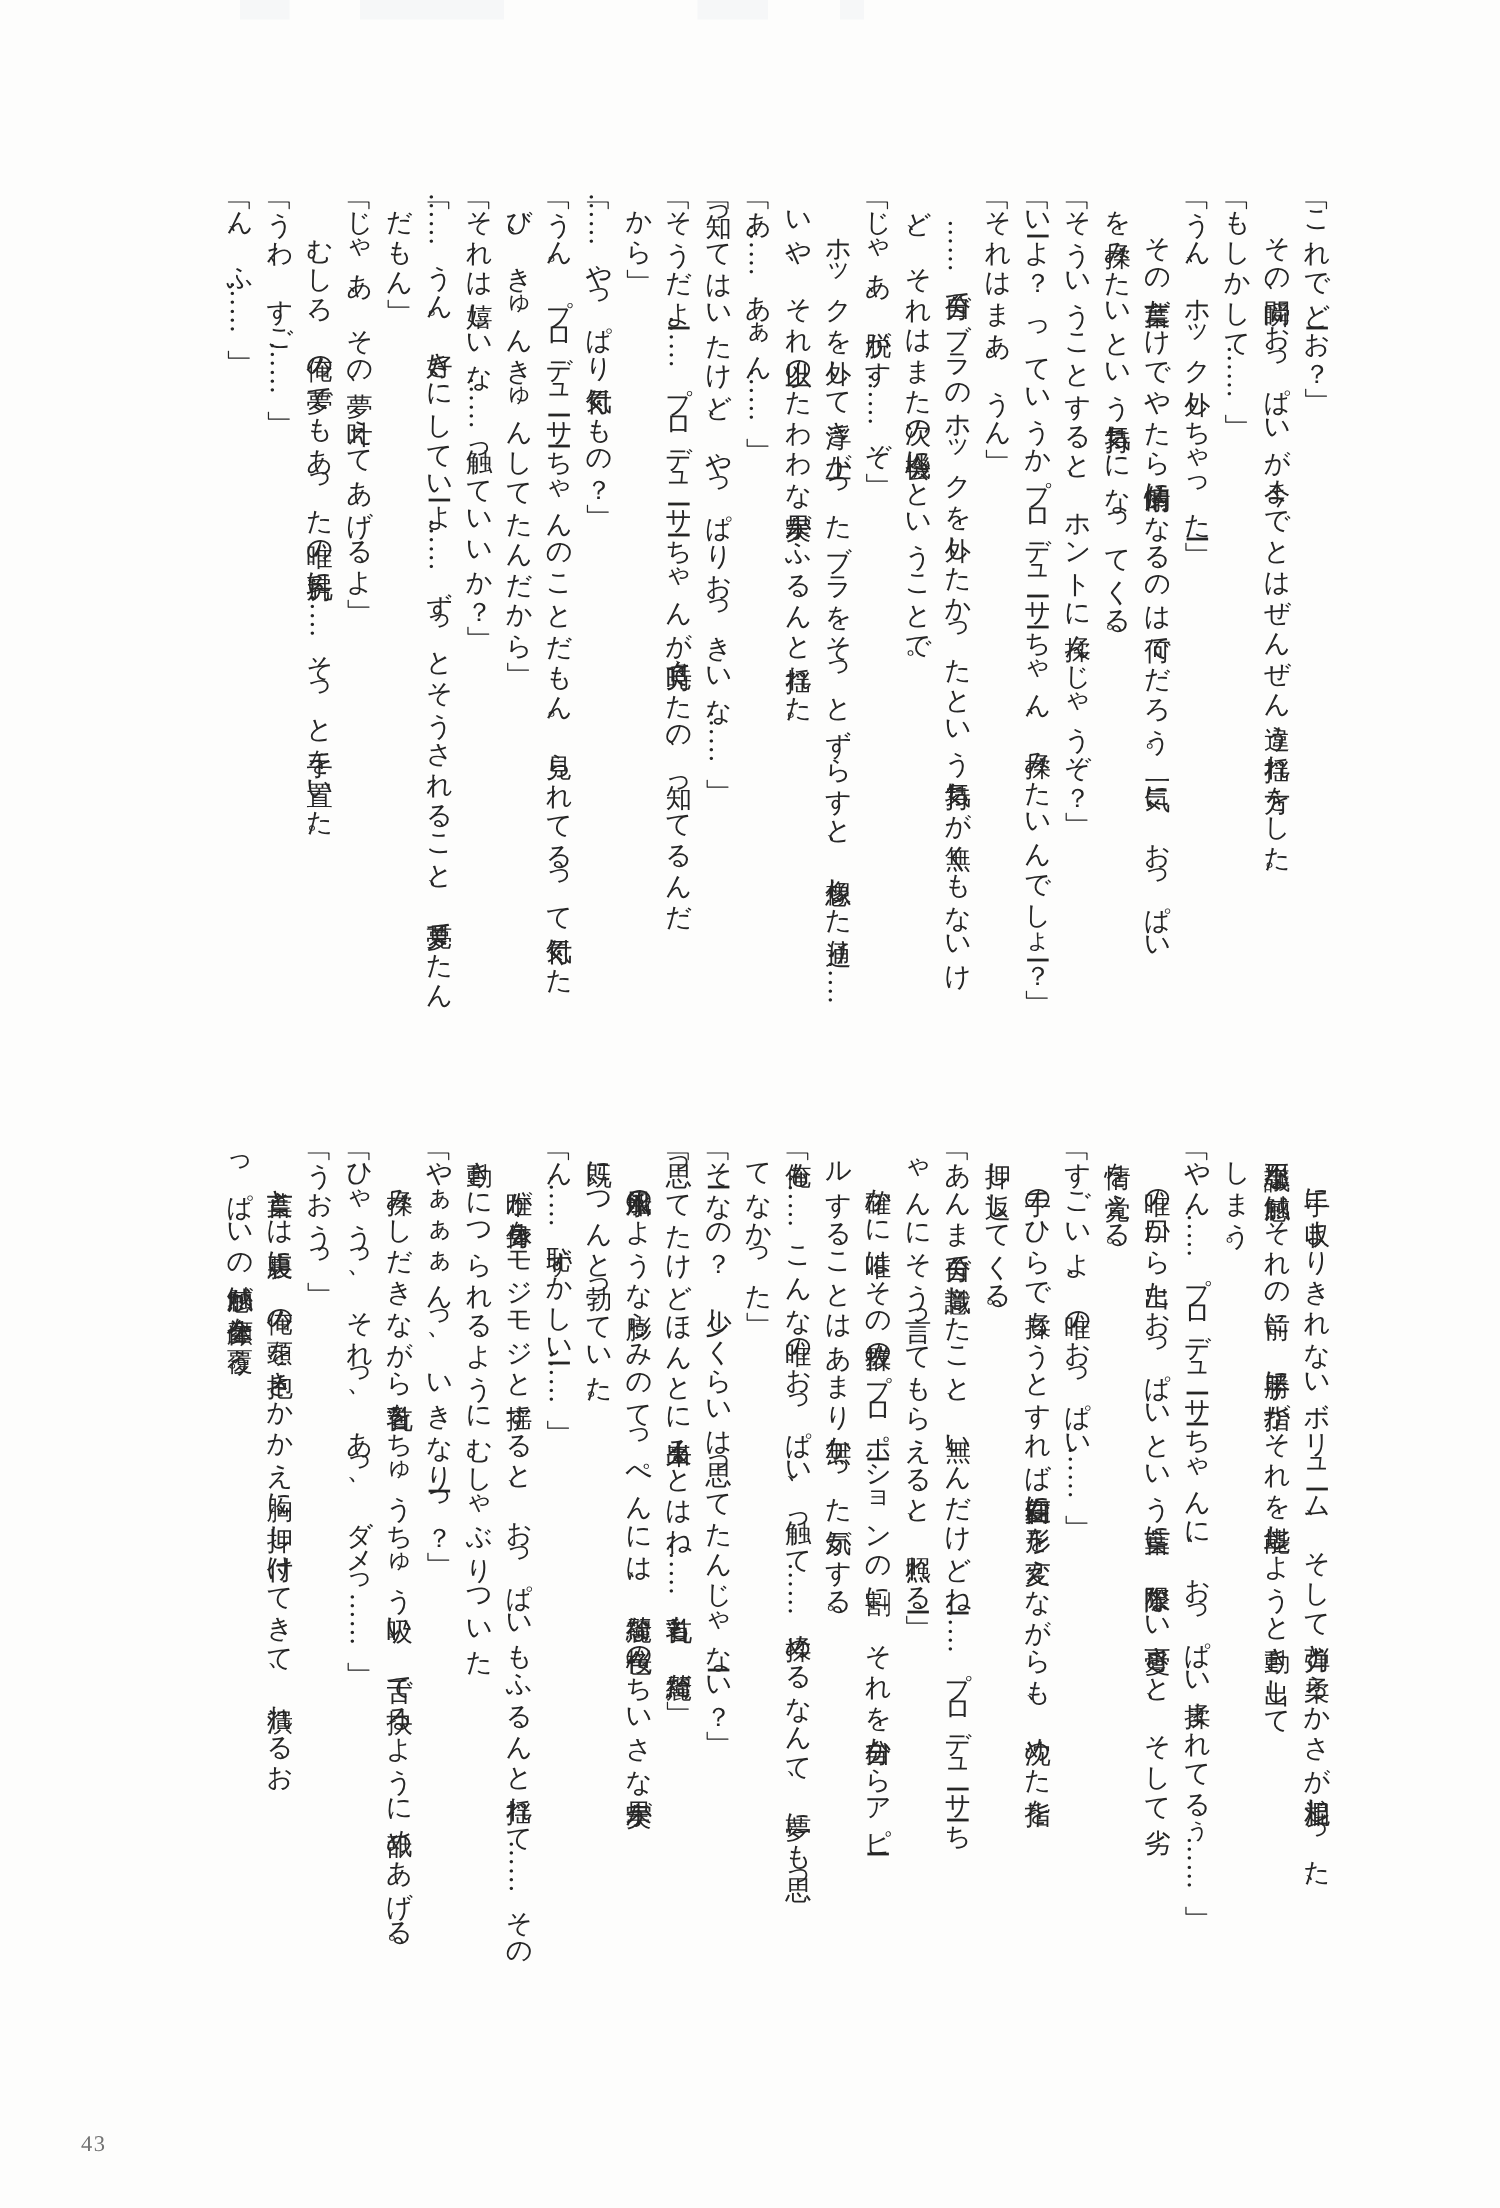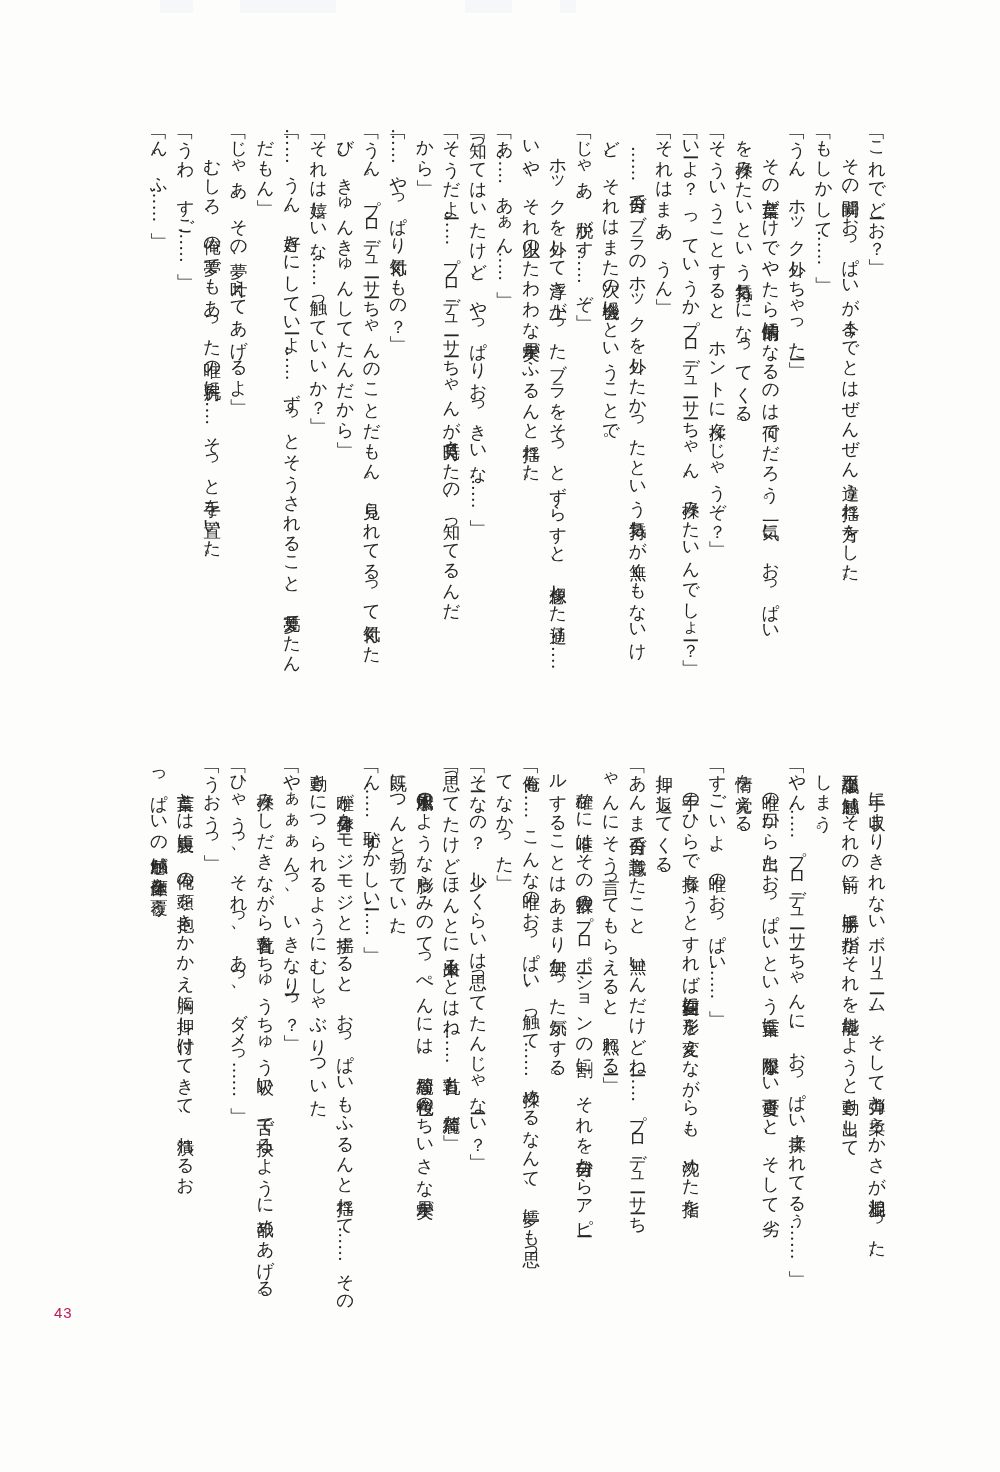--- a/index.html
+++ b/index.html
@@ -25,24 +25,24 @@
     letter-spacing: 0.35px;
     color: #262626;
     text-align: left;
   }
   .vblock-top    { top: 128px; right: 110px; height: 604px; }
   .vblock-bottom { top: 762px; right: 110px; height: 622px; }
   .tline { white-space: nowrap; }
   .tline.indent { padding-top: 18px; }
   .page-number {
     position: absolute;
-    left: 54px; top: 1304px;
-    font-family: Liberation Sans, sans-serif;
+    left: 54px; top: 1422px;
+    font-family: Liberation Serif, serif;
     font-size: 15px;
-    color: #be185d;
+    color: #737373;
     letter-spacing: 1px;
   }
 </style>
 </head>
 <body>
 
 <main>
 
   <div>
     <div class="scan-artifact" style="left:160px; width:33px;"></div>

